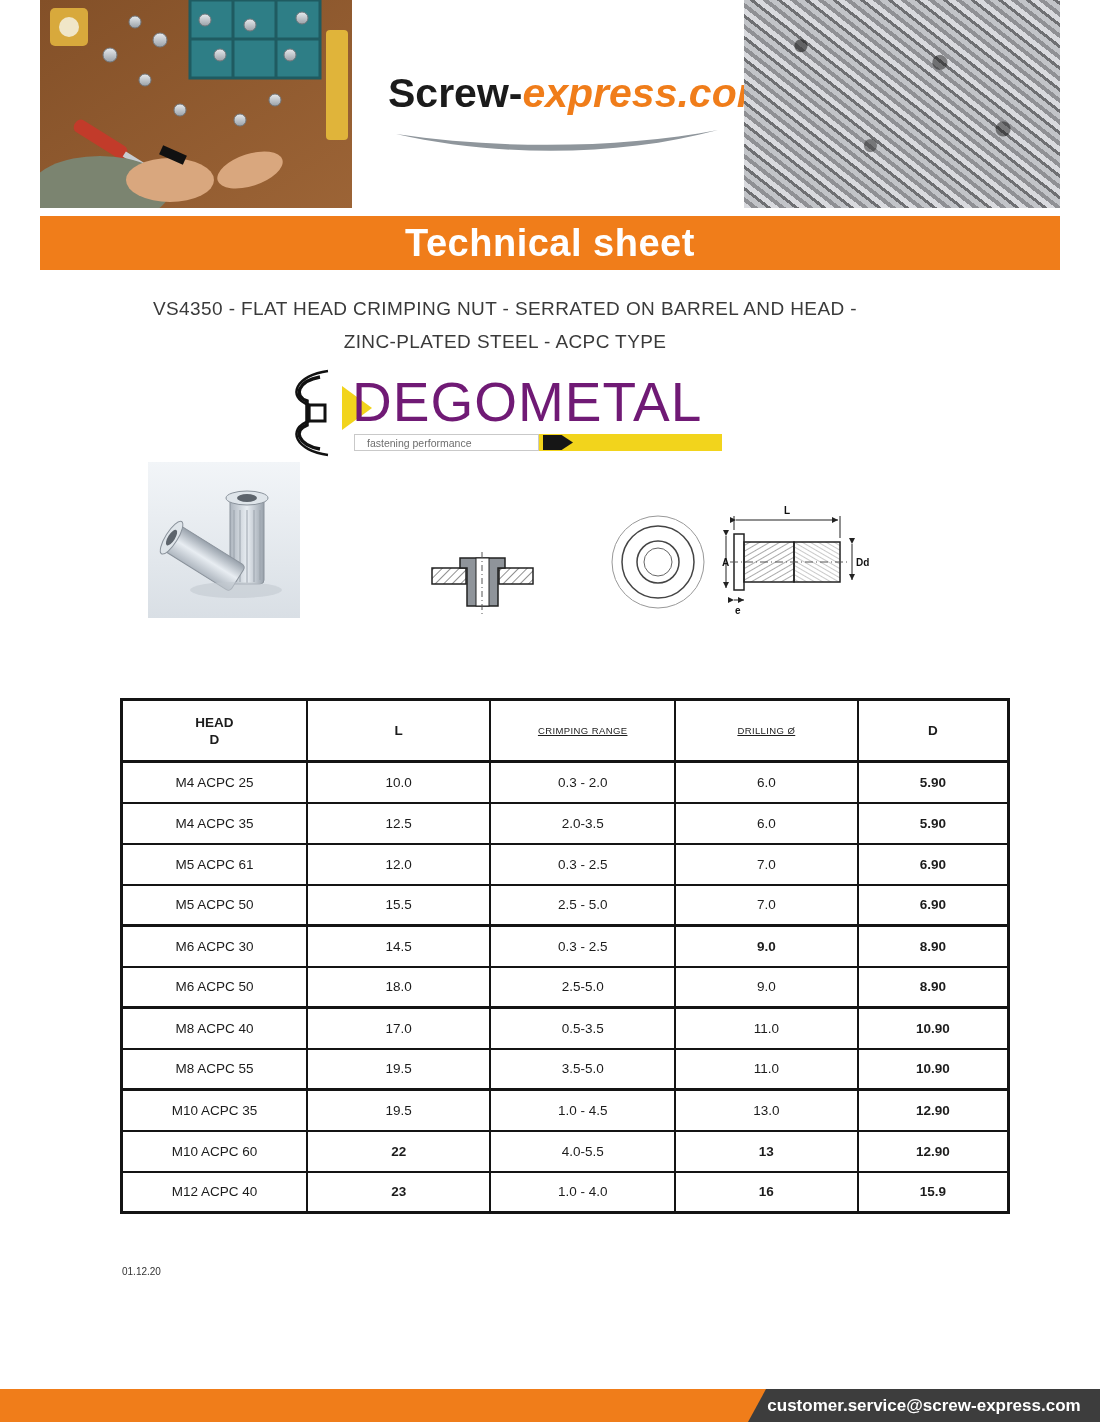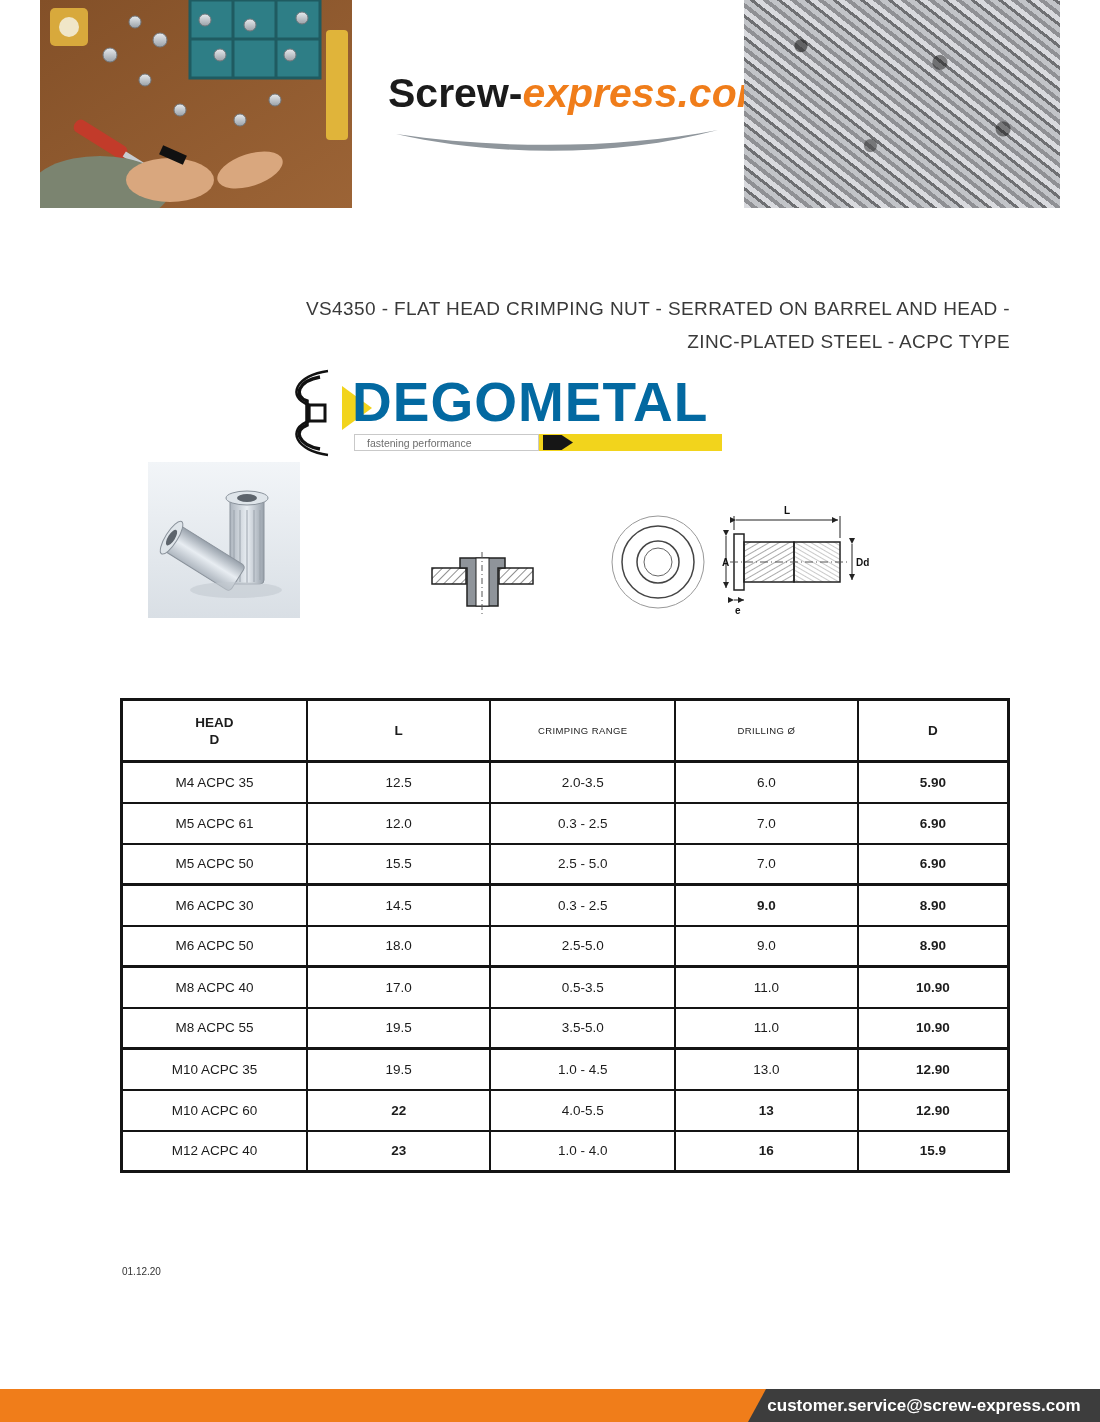--- a/index.html
+++ b/index.html
@@ -28,29 +28,29 @@
   .brandmark .p1{color:#1b1b1b;}
   .brandmark .p2{color:var(--orange);font-style:italic;}
   .swoosh{position:absolute;left:40px;top:128px;}
 
   
   .banner{position:absolute;left:40px;top:216px;width:1020px;height:54px;background:var(--orange);
     display:flex;align-items:center;justify-content:center;}
   .banner span{color:#fff;font-size:38px;font-weight:800;letter-spacing:.5px;}
 
   
-  .doc-title{position:absolute;left:0;top:292px;width:1010px;text-align:right;color:#3a3a3a;
+  .doc-title{position:absolute;left:0;top:292px;width:1010px;text-align:center;color:#3a3a3a;
     font-size:19px;letter-spacing:.4px;line-height:33px;}
 
   
   .degometal{position:absolute;left:280px;top:368px;width:445px;height:90px;}
   .dego-icon{position:absolute;left:0;top:0;}
   .dego-tri{position:absolute;left:62px;top:18px;width:0;height:0;
     border-top:22px solid transparent;border-bottom:22px solid transparent;border-left:30px solid var(--yellow);}
-  .dego-name{position:absolute;left:72px;top:2px;font-size:55px;font-weight:700;letter-spacing:1px;color:#0369a1;}
+  .dego-name{position:absolute;left:72px;top:2px;font-size:55px;font-weight:400;letter-spacing:1px;color:#701a75;}
   .dego-bar{position:absolute;left:74px;top:66px;width:368px;height:17px;display:flex;}
   .dego-bar .tag{width:185px;height:100%;background:#fff;border:1px solid #c9c9c9;
     font-size:10.5px;color:#6e6e6e;display:flex;align-items:center;padding-left:12px;}
   .dego-bar .yel{flex:1;background:var(--yellow);position:relative;}
   .dego-bar .arrow{position:absolute;left:4px;top:1px;width:30px;height:15px;background:#161616;
     clip-path:polygon(0 0,62% 0,100% 50%,62% 100%,0 100%);}
 
   
   .prod-photo{position:absolute;left:148px;top:462px;width:152px;height:156px;}
   .draw{position:absolute;}
@@ -58,21 +58,21 @@
   .draw-top{left:608px;top:512px;}
   .draw-dim{left:722px;top:500px;}
 
   
   table.spec{position:absolute;left:120px;top:698px;width:890px;border-collapse:collapse;table-layout:fixed;
     border:3px solid #141414;}
   table.spec th,table.spec td{border:2px solid #141414;text-align:center;vertical-align:middle;color:#1c1c1c;}
   table.spec thead th{height:62px;border-bottom:3px solid #141414;}
   table.spec td{height:41px;font-size:13.5px;}
   th .h-main{font-size:13.5px;font-weight:700;display:block;line-height:17px;}
-  th .h-small{font-size:9.5px;font-weight:400;letter-spacing:.4px;display:block;}
+  th .h-small{font-size:9.5px;font-weight:400;letter-spacing:.4px;display:block;text-decoration:underline;}
   td.type-cell{font-size:14px;}
   td.b{font-weight:700;font-size:16.5px;}
   tr.thick td{border-bottom-width:3px;}
 
   .doc-date{position:absolute;left:122px;top:1266px;font-size:10px;color:#333;}
 
   
   .footer{position:absolute;left:0;top:1389px;width:1100px;height:33px;background:var(--orange);}
   .footer .dark{position:absolute;right:0;top:0;height:33px;width:352px;background:var(--dark);
     clip-path:polygon(18px 0,100% 0,100% 100%,0 100%);
@@ -131,20 +131,23 @@
 
   <div class="logo-zone">
     <div class="brandmark"><span class="p1">Screw-</span><span class="p2">express.com</span></div>
     <svg class="swoosh" width="330" height="26" viewBox="0 0 330 26">
       <path d="M4 6 C 110 30, 230 28, 326 2 C 232 20, 112 22, 4 6 Z" fill="#8f969c"></path>
     </svg>
   </div>
 
   <div class="photo photo-right"></div>
 
+  <div class="banner">
+    <span>Technical sheet</span>
+  </div>
 
   <div class="doc-title">
     <div>VS4350 - FLAT HEAD CRIMPING NUT - SERRATED ON BARREL AND HEAD -</div>
     <div>ZINC-PLATED STEEL - ACPC TYPE</div>
   </div>
 
   <div class="degometal">
     <svg class="dego-icon" width="62" height="90" viewBox="0 0 62 90">
       <path d="M48 3 C16 7 6 29 29 37 L29 53 C6 61 16 83 48 87" fill="none" stroke="#111" stroke-width="2.5"></path>
       <path d="M40 9 C18 13 13 28 27 33 L27 57 C13 62 18 77 40 81" fill="none" stroke="#111" stroke-width="3.5"></path>
@@ -266,20 +269,27 @@
         <th>
           <span class="h-small">DRILLING Ø</span>
         </th>
         <th>
           <span class="h-main">D</span>
         </th>
       </tr>
     </thead>
     <tbody>
         <tr>
+          <td class="type-cell">M4 ACPC 25</td>
+          <td>10.0</td>
+          <td>0.3 - 2.0</td>
+          <td>6.0</td>
+          <td class="b">5.90</td>
+        </tr>
+        <tr>
           <td class="type-cell">M4 ACPC 35</td>
           <td>12.5</td>
           <td>2.0-3.5</td>
           <td>6.0</td>
           <td class="b">5.90</td>
         </tr>
         <tr>
           <td class="type-cell">M5 ACPC 61</td>
           <td>12.0</td>
           <td>0.3 - 2.5</td>

